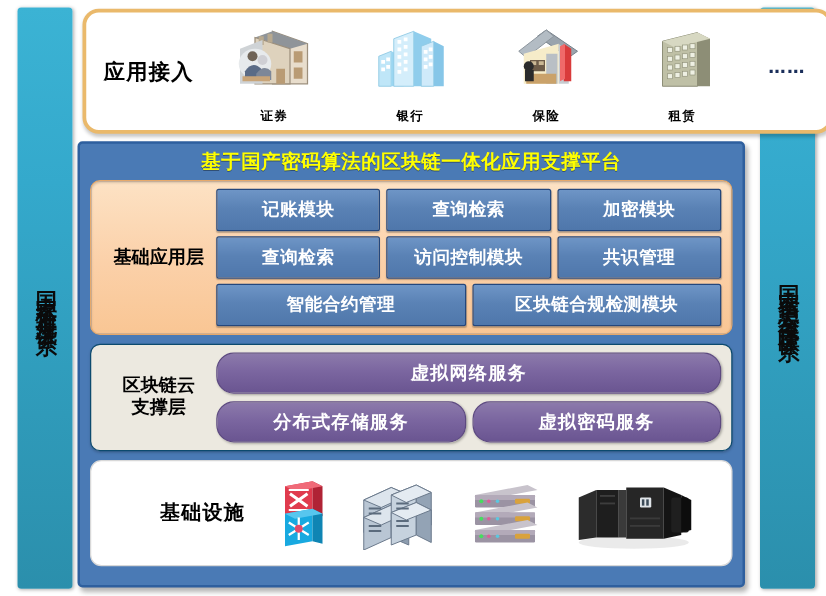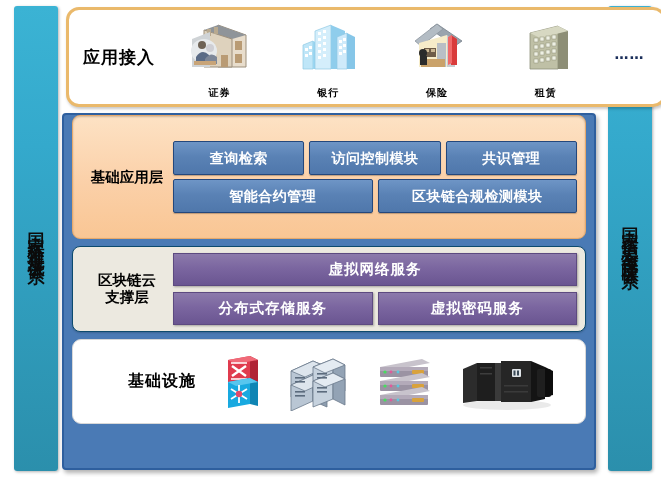--- a/index.html
+++ b/index.html
@@ -106,21 +106,21 @@
     padding:7px 8px;
     display:flex;align-items:center;
     height:86px;box-sizing:border-box;
     box-shadow:0 1px 2px rgba(0,0,0,.18);
   }
   .cloud-grid{flex:1;display:flex;flex-direction:column;gap:6px;}
   .svc{
     flex:1;
     background:linear-gradient(to bottom,#8c7aab 0%,#7b66a0 45%,#6a5591 100%);
     border:1px solid #5d4a80;
-    border-radius:0;
+    border-radius:14px;
     color:#ffffff;font-weight:bold;font-size:14.5px;
     display:flex;align-items:center;justify-content:center;
     height:31px;letter-spacing:1px;
     box-shadow:1px 1px 2px rgba(0,0,0,.30);
   }
 
   
   .infra{
     margin:7px 8px 0 8px;
     background:#ffffff;
@@ -260,24 +260,30 @@
           </svg>
         </div>
         <div class="caption">租赁</div>
       </div>
 
       <div class="ellipsis">……</div>
     </div>
   </div>
 
   <div class="platform">
+    <div class="platform-title">基于国产密码算法的区块链一体化应用支撑平台</div>
 
     <div class="base-layer">
       <div class="layer-label">基础应用层</div>
       <div class="base-grid">
+        <div class="grid-row">
+          <div class="mod">记账模块</div>
+          <div class="mod">查询检索</div>
+          <div class="mod">加密模块</div>
+        </div>
         <div class="grid-row">
           <div class="mod">查询检索</div>
           <div class="mod">访问控制模块</div>
           <div class="mod">共识管理</div>
         </div>
         <div class="grid-row">
           <div class="mod">智能合约管理</div>
           <div class="mod">区块链合规检测模块</div>
         </div>
       </div>

